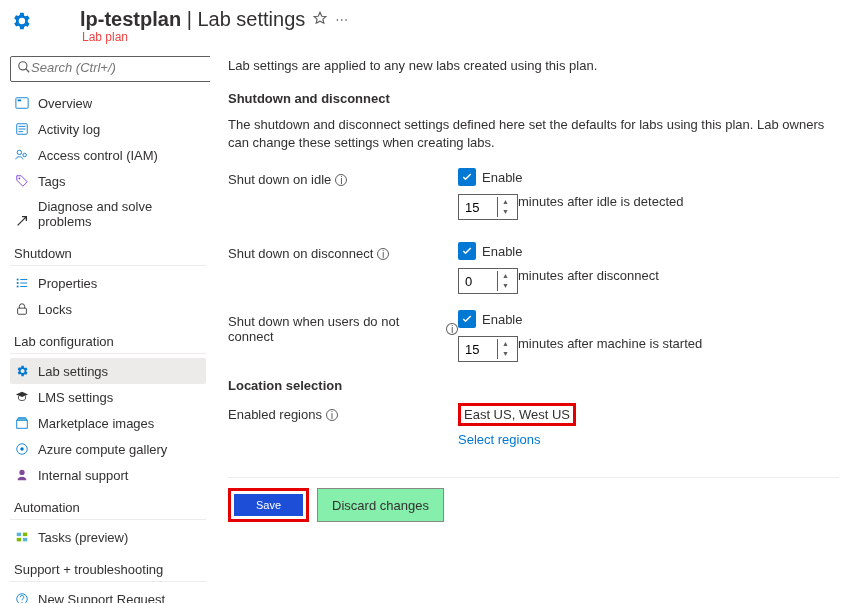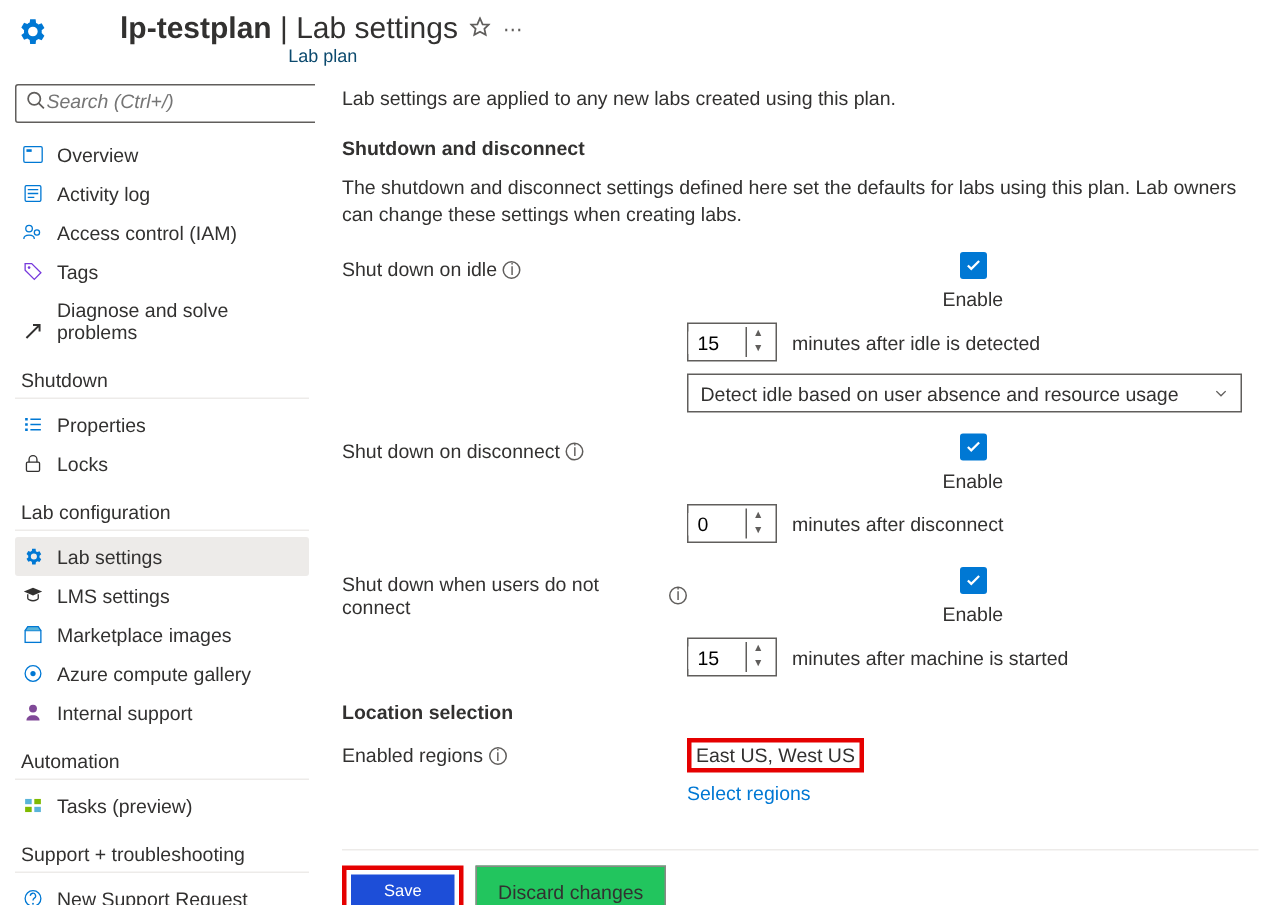--- a/index.html
+++ b/index.html
@@ -3,54 +3,54 @@
 <meta charset="utf-8">
 <style>
 * { box-sizing: border-box; margin: 0; padding: 0; }
 body { font-family: "Segoe UI", -apple-system, sans-serif; font-size: 13px; color: #323130; background: #fff; }
 .page { display: flex; flex-direction: column; width: 857px; height: 603px; }
 .header { display: flex; align-items: flex-start; padding: 8px 10px 4px 10px; gap: 40px; }
 .header-icon { color: #0078d4; margin-right: 8px; margin-top: 2px; }
 .header-title { display: flex; align-items: center; gap: 8px; }
 .header-title h1 { font-size: 20px; font-weight: 600; }
 .header-light { font-weight: 400; }
-.header-sub { font-size: 12px; color: #0c4a6e; margin-left: 2px; margin-top: -1px; text-align: center; }
+.header-sub { font-size: 12px; color: #ef4444; margin-left: 2px; margin-top: -1px; }
 .star-icon, .dots-icon { color: #605e5c; cursor: pointer; }
 .body { display: flex; flex: 1; overflow: hidden; }
 .sidebar { width: 210px; padding: 8px 4px 8px 10px; overflow-y: auto; }
 .search-row { display: flex; align-items: center; gap: 6px; margin-bottom: 8px; }
 .search-box { flex: 1; display: flex; align-items: flex-start; border: 1px solid #605e5c; border-radius: 2px; padding: 3px 6px; height: 26px; }
 .search-box input { border: none; outline: none; font-size: 13px; flex: 1; color: #605e5c; font-style: italic; }
 .nav-item { display: flex; align-items: flex-end; gap: 8px; padding: 5px 4px; cursor: pointer; border-radius: 2px; font-size: 13px; }
 .nav-item.active { background: #edebe9; font-weight: 400; }
 .nav-icon { width: 16px; height: 16px; display: inline-flex; align-items: center; justify-content: center; flex-shrink: 0; }
 .nav-section { font-size: 13px; color: #323130; margin: 12px 0 4px 4px; font-weight: 400; }
 .nav-divider { border: none; border-top: 1px solid #edebe9; margin: 4px 0; }
 .content { flex: 1; padding: 10px 18px 10px 18px; overflow-y: auto; position: relative; }
 .intro { color: #323130; margin-bottom: 18px; font-size: 13px; }
 .section-h { font-weight: 600; font-size: 13px; margin-bottom: 10px; }
 .section-desc { font-size: 13px; color: #323130; margin-bottom: 16px; line-height: 1.4; }
 .form-row { display: flex; align-items: flex-start; margin-bottom: 8px; }
 .form-label { width: 230px; color: #323130; font-size: 13px; display: flex; align-items: center; gap: 4px; padding-top: 4px; }
 .form-ctrl { flex: 1; }
 .info-icon { color: #605e5c; font-size: 11px; border: 1px solid #605e5c; border-radius: 50%; width: 12px; height: 12px; display: inline-flex; align-items: center; justify-content: center; font-style: normal; }
-.check-row { display: flex; align-items: center; gap: 6px; margin-bottom: 8px; flex-direction: column; }
+.check-row { display: flex; align-items: center; gap: 6px; margin-bottom: 8px; }
 .az-check { width: 18px; height: 18px; background: #0078d4; border-radius: 2px; display: inline-flex; align-items: center; justify-content: center; cursor: pointer; }
-.num-row { display: flex; align-items: center; gap: 10px; margin-bottom: 8px; }
+.num-row { display: flex; align-items: flex-start; margin-bottom: 8px; }
 .num-input { width: 60px; height: 26px; border: 1px solid #605e5c; display: flex; align-items: center; }
 .num-input input { border: none; outline: none; width: 38px; padding: 0 6px; font-size: 13px; }
 .num-spin { display: flex; flex-direction: column; border-left: 1px solid #605e5c; width: 16px; }
 .num-spin span { font-size: 7px; line-height: 10px; text-align: center; color: #605e5c; cursor: pointer; }
 .num-after { color: #323130; font-size: 13px; }
 .dropdown { width: 370px; height: 26px; border: 1px solid #605e5c; display: flex; align-items: center; justify-content: space-between; padding: 0 8px; font-size: 13px; color: #323130; cursor: pointer; }
 .hl-red { border: 3px solid #e50000; padding: 1px 3px; display: inline-block; }
 .link { color: #0078d4; font-size: 13px; cursor: pointer; }
 .footer-bar { border-top: 1px solid #edebe9; padding-top: 10px; margin-top: 30px; display: flex; gap: 8px; }
 .btn-primary { background: #1d4ed8; color: #fff; border: none; padding: 5px 22px; font-size: 11px; cursor: pointer; }
-.btn-secondary { background: #22c55e; color: #323130; border: 1px solid #8a8886; padding: 5px 14px; font-size: 13px; cursor: pointer; }
+.btn-secondary { background: #86efac; color: #323130; border: 1px solid #8a8886; padding: 5px 14px; font-size: 13px; cursor: pointer; }
 .save-wrap { border: 3px solid #e50000; padding: 3px; display: inline-block; }
 </style>
 </head>
 <body>
 
 <div class="page">
   <div class="header">
     <span class="header-icon">
       <svg width="22" height="22" viewBox="0 0 24 24" fill="#0078d4">
           <path d="M19.4 13a7.5 7.5 0 0 0 0-2l2-1.6-2-3.4-2.4.9a7.4 7.4 0 0 0-1.7-1L15 3h-4l-.3 2.5a7.4 7.4 0 0 0-1.7 1l-2.4-.9-2 3.4L6.6 11a7.5 7.5 0 0 0 0 2l-2 1.6 2 3.4 2.4-.9a7.4 7.4 0 0 0 1.7 1L11 21h4l.3-2.5a7.4 7.4 0 0 0 1.7-1l2.4.9 2-3.4zM13 15.5A3.5 3.5 0 1 1 16.5 12 3.5 3.5 0 0 1 13 15.5z"></path>
@@ -254,26 +254,20 @@
           <div class="num-row">
             <div class="num-input">
               <input value="15" style="">
               <div class="num-spin">
                   <span>▲</span>
                   <span>▼</span>
                 </div>
             </div>
             <span class="num-after">minutes after idle is detected</span>
           </div>
-          <div class="dropdown">
-            <span>Detect idle based on user absence and resource usage</span>
-            <span><svg width="10" height="10" viewBox="0 0 16 16">
-                  <path d="M3 6l5 5 5-5" fill="none" stroke="#605e5c" stroke-width="1.5"></path>
-                </svg></span>
-          </div>
         </div>
       </div>
 
       <div class="form-row" style="margin-top:14px">
         <div class="form-label">
             <span>Shut down on disconnect</span>
             <span class="info-icon">i</span>
           </div>
         <div class="form-ctrl">
           <div class="check-row">

